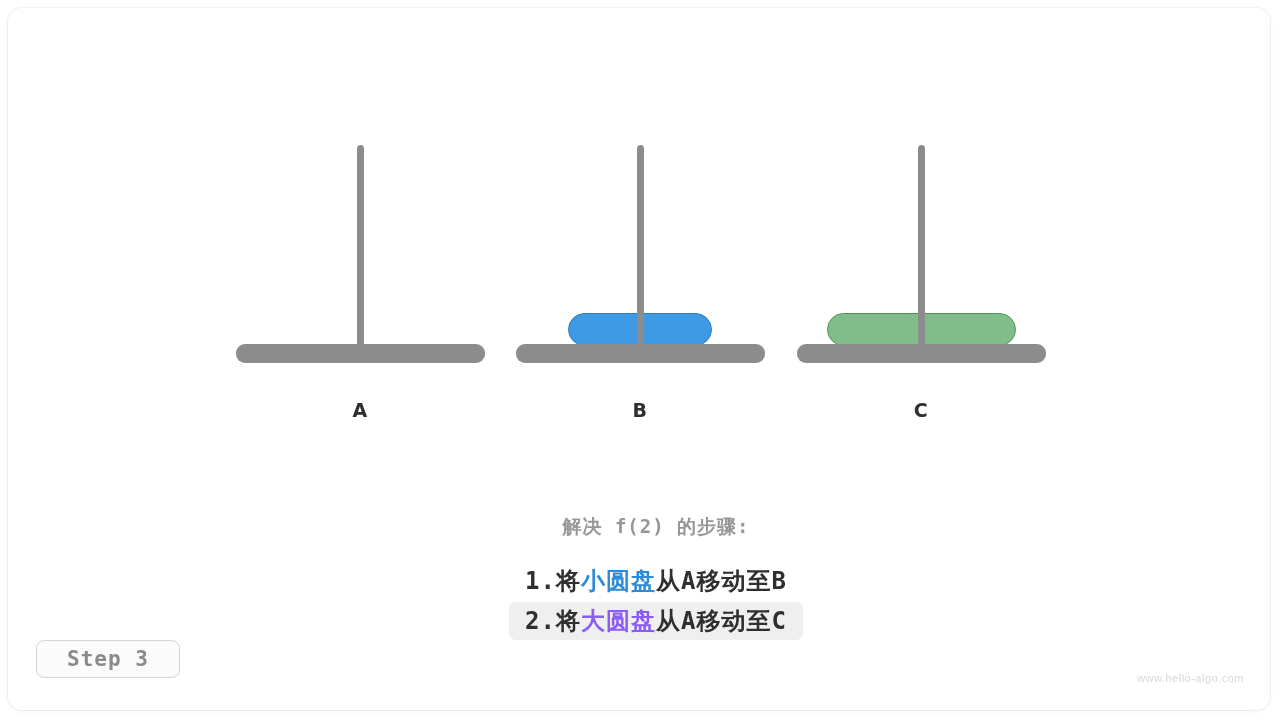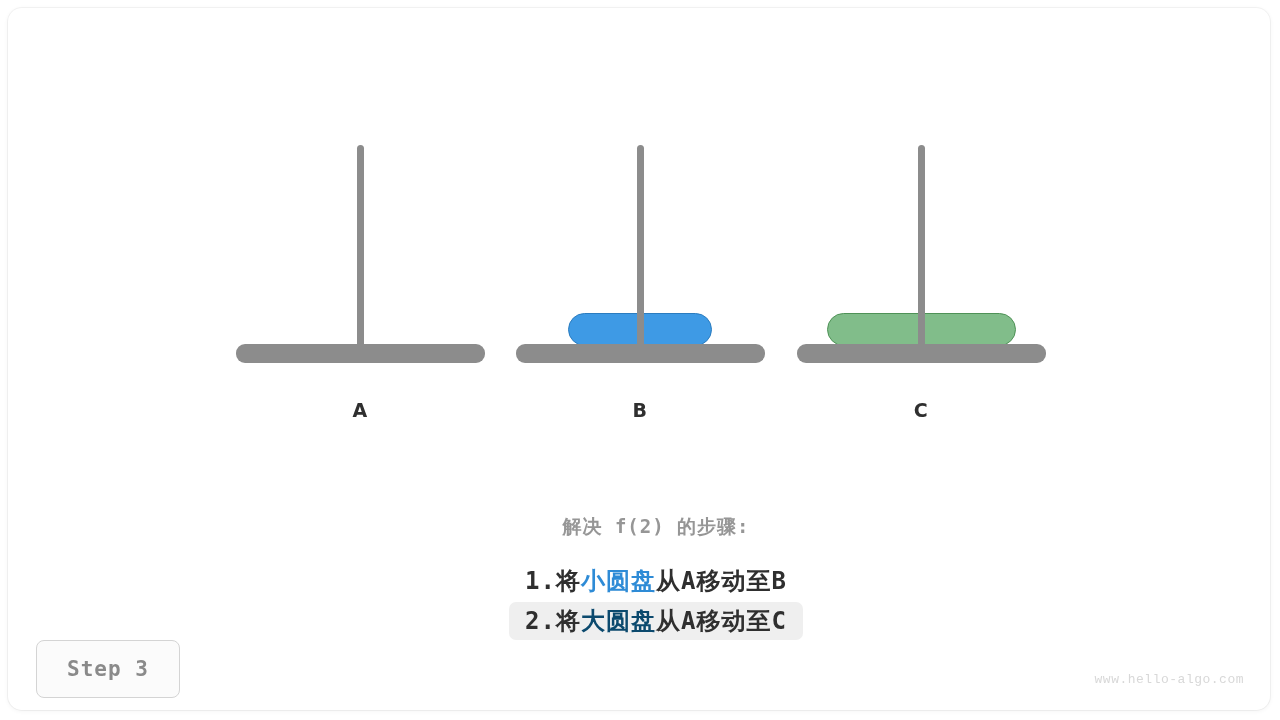--- a/index.html
+++ b/index.html
@@ -108,51 +108,51 @@
     border-radius: 7px;
     margin-bottom: 2px;
     font-family: "DejaVu Sans Mono", "Liberation Mono", monospace;
     white-space: nowrap;
   }
   .step-line.highlight {
     background: #efefef;
   }
   .step-row { line-height: 1.0; }
   .tok-blue  { color: #2e8bd6; }
-  .tok-green { color: #0c4a6e; }
+  .tok-green { color: #8b5cf6; }
   .tok-dark  { color: #2f2f2f; }
 
   
   #step-badge {
     position: absolute;
     left: 36px;
     top: 640px;
     width: 144px;
-    height: 58px;
+    height: 38px;
     border: 1px solid #d4d4d4;
     border-radius: 8px;
     background: #fbfbfb;
     display: flex;
     align-items: center;
     justify-content: center;
     font-family: "DejaVu Sans Mono", "Liberation Mono", monospace;
     font-size: 21px;
     font-weight: bold;
     color: #8a8a8a;
     letter-spacing: 1px;
     box-sizing: border-box;
   }
 
   
   #watermark {
     position: absolute;
     right: 36px;
     top: 672px;
-    font-family: Liberation Mono, monospace;
-    font-size: 13px;
+    font-family: Liberation Sans, sans-serif;
+    font-size: 11px;
     color: #d8d8d8;
     letter-spacing: 0.5px;
   }
 </style>
 </head>
 <body>
 
 <div id="canvas">
 
   <div id="frame"></div>

